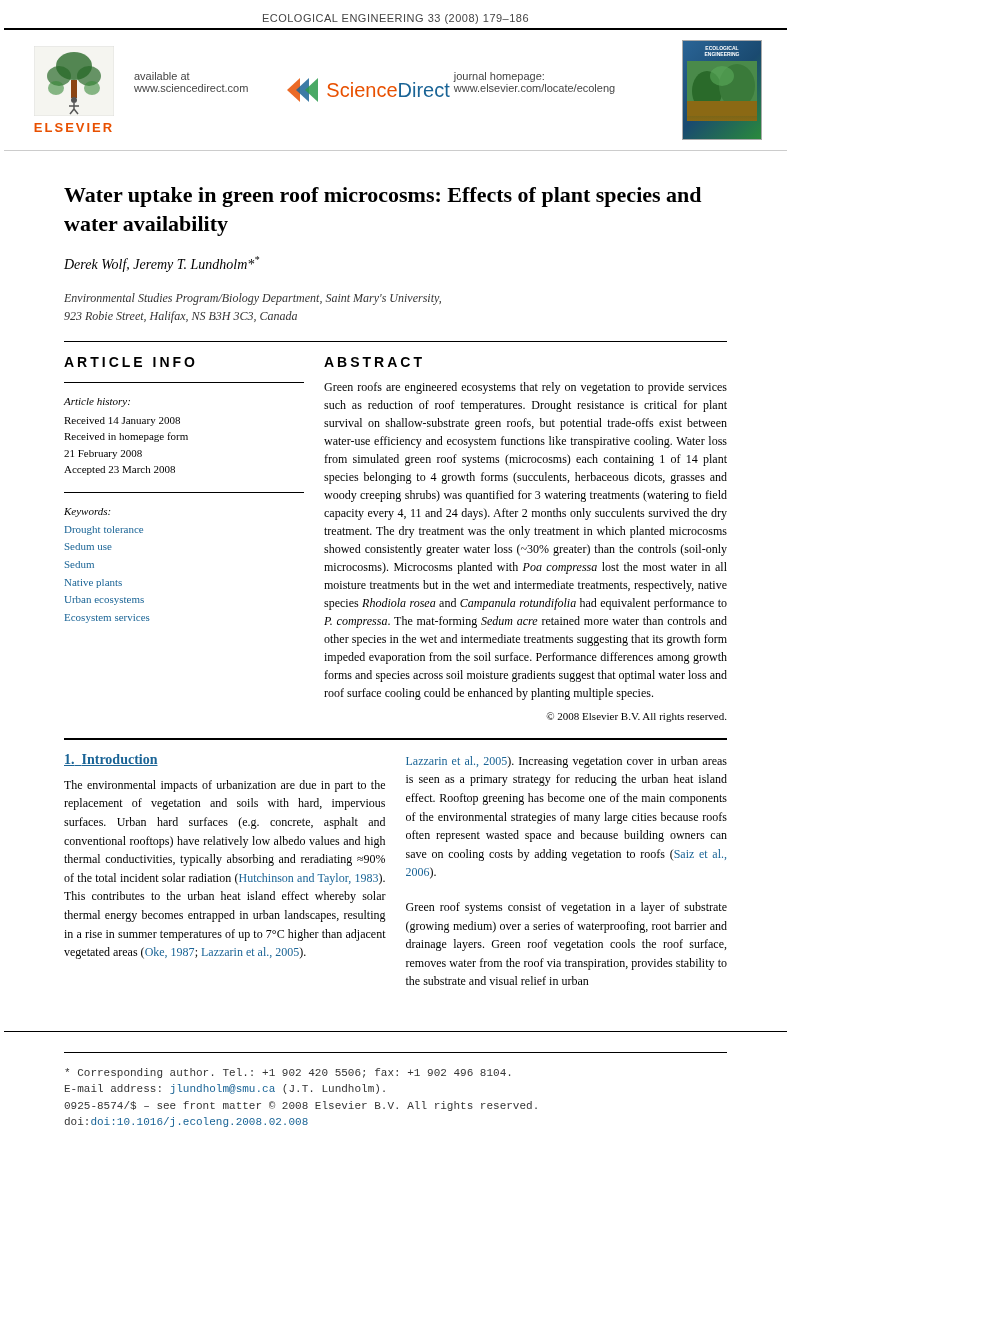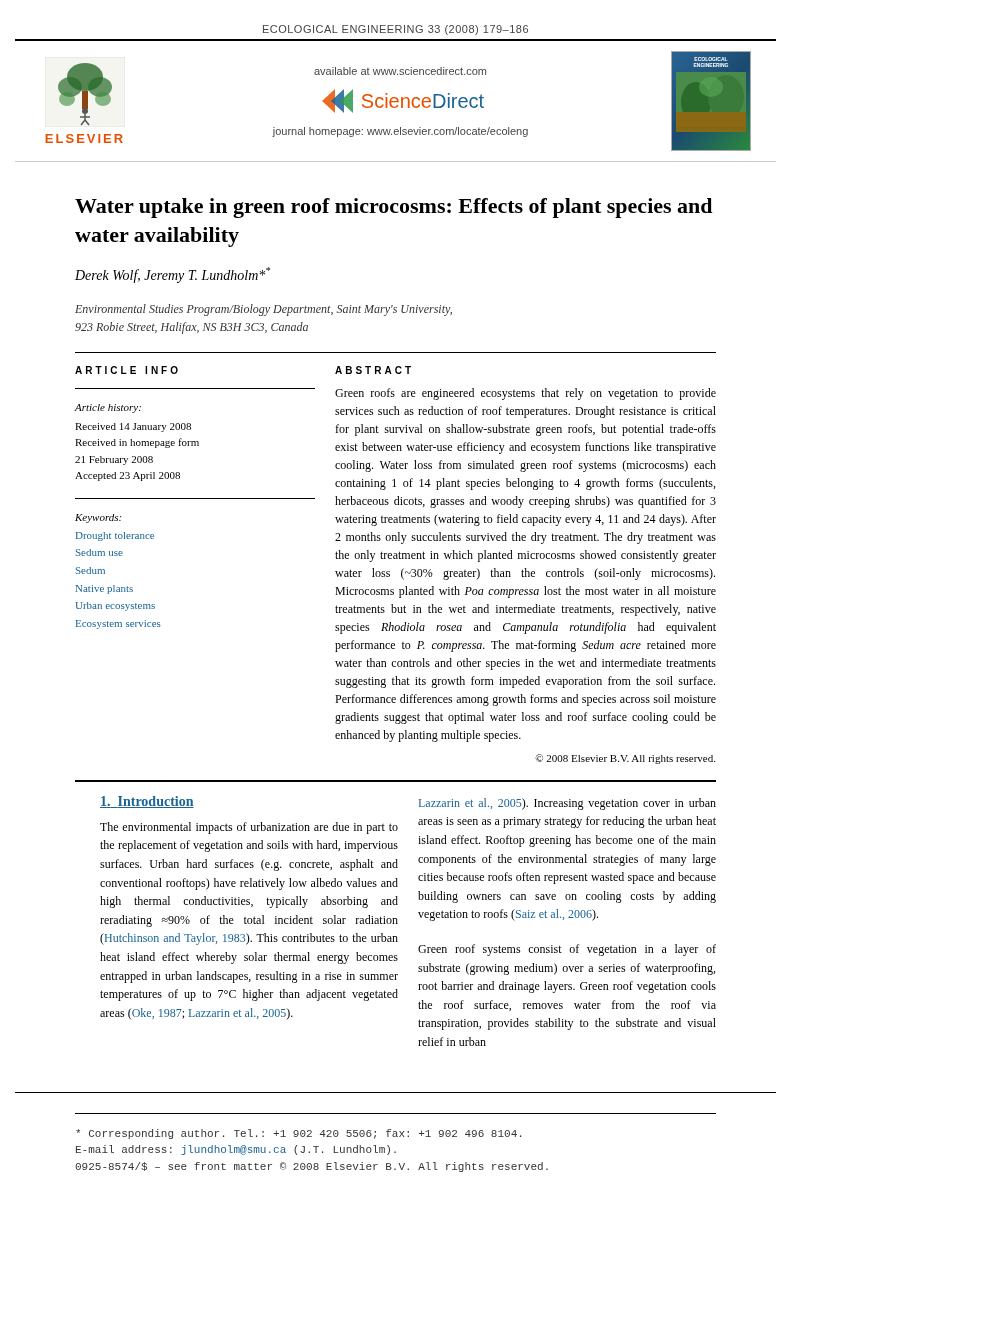--- a/index.html
+++ b/index.html
@@ -8,21 +8,21 @@
       font-family: 'Times New Roman', Times, serif;
       font-size: 13px;
       color: #000;
       width: 992px;
       min-height: 1323px;
     }
     .page {
       width: 791px;
       min-height: 1323px;
       background: #fff;
-      padding: 15px;
+      padding: 4px;
     }
     .top-bar {
       text-align: center;
       font-size: 11px;
       color: #444;
       padding: 8px 0 4px 0;
       font-family: Arial, sans-serif;
       letter-spacing: 0.5px;
     }
     .header-section {
@@ -56,22 +56,22 @@
     .header-center {
       flex: 1;
       display: flex;
       flex-direction: column;
       align-items: center;
       justify-content: center;
       gap: 6px;
     }
     .sciencedirect-container {
       display: flex;
-      flex-direction: column;
-      align-items: center;
+      flex-direction: row;
+      align-items: flex-start;
       gap: 4px;
     }
     .available-text {
       font-size: 11px;
       color: #444;
       font-family: Arial, sans-serif;
     }
     .sd-logo {
       display: flex;
       align-items: center;
@@ -168,21 +168,21 @@
     }
     .article-info {
       width: 240px;
       flex-shrink: 0;
     }
     .abstract-section {
       flex: 1;
     }
     .section-label {
       font-family: Arial, sans-serif;
-      font-size: 10px;
+      font-size: 14px;
       letter-spacing: 3px;
       font-weight: bold;
       color: #000;
       margin-bottom: 8px;
     }
     .info-group {
       margin-bottom: 14px;
     }
     .info-label {
       font-size: 11px;
@@ -221,21 +221,20 @@
       border: none;
       border-top: 2px solid #000;
       margin: 16px 0 12px 0;
     }
     .body-two-col {
       display: flex;
       gap: 20px;
     }
     .body-left {
       flex: 1;
-      margin-left: 25px;
     }
     .body-right {
       flex: 1;
     }
     .section-heading {
       font-size: 14px;
       font-weight: bold;
       color: #1a6496;
       margin-bottom: 8px;
       text-decoration: underline;
@@ -351,21 +350,21 @@
       <div class="article-info">
         <div class="section-label">ARTICLE INFO</div>
 
         <hr class="divider">
 
         <div class="info-group">
           <div class="info-label">Article history:</div>
           <div class="info-value">Received 14 January 2008</div>
           <div class="info-value">Received in homepage form</div>
           <div class="info-value">21 February 2008</div>
-          <div class="info-value">Accepted 23 April 2008</div>
+          <div class="info-value">Accepted 23 March 2008</div>
         </div>
 
         <hr class="divider">
 
         <div class="info-group">
           <div class="keywords-label">Keywords:</div>
           <div id="keywords-list">
               <div class="keyword-item">Drought tolerance</div>
               <div class="keyword-item">Sedum use</div>
               <div class="keyword-item">Sedum</div>
@@ -411,14 +410,17 @@
 
   <div class="footnote-section">
     <hr class="divider">
     <div class="footnote-text">
       <span>* Corresponding author. Tel.: +1 902 420 5506; fax: +1 902 496 8104.</span>
     </div>
     <div class="footnote-text">
       E-mail address: <a class="link-text">jlundholm@smu.ca</a> (J.T. Lundholm).
     </div>
     <div class="footnote-text">0925-8574/$ – see front matter © 2008 Elsevier B.V. All rights reserved.</div>
+    <div class="footnote-text">
+      doi:<a class="link-text">doi:10.1016/j.ecoleng.2008.02.008</a>
+    </div>
   </div>
 </div>
 
 </body></html>

